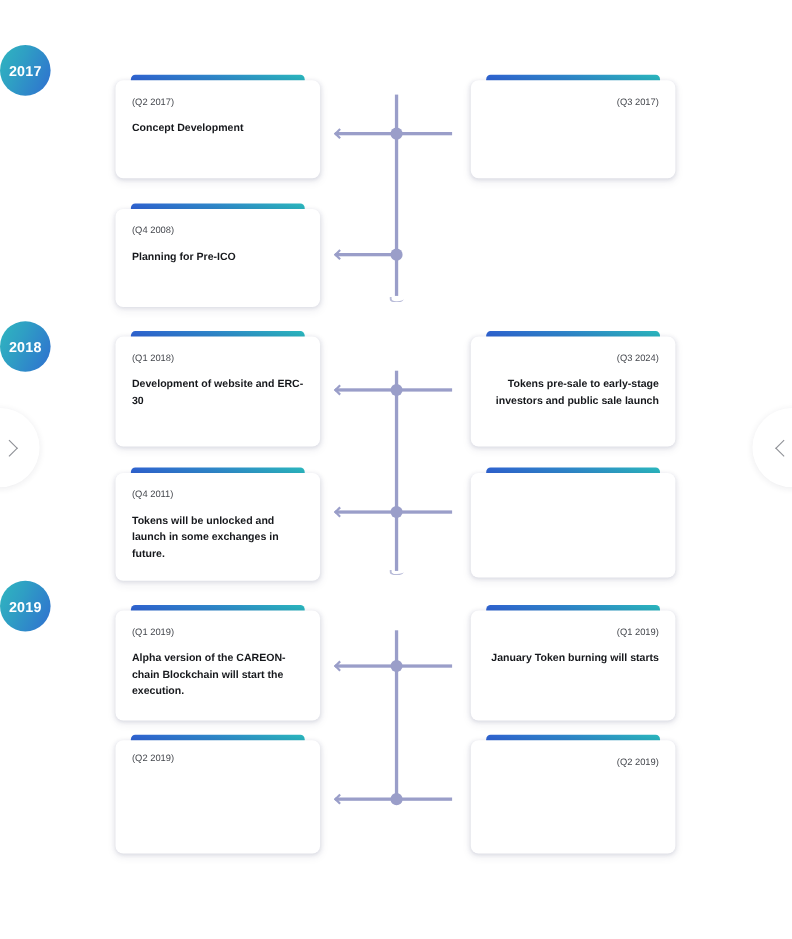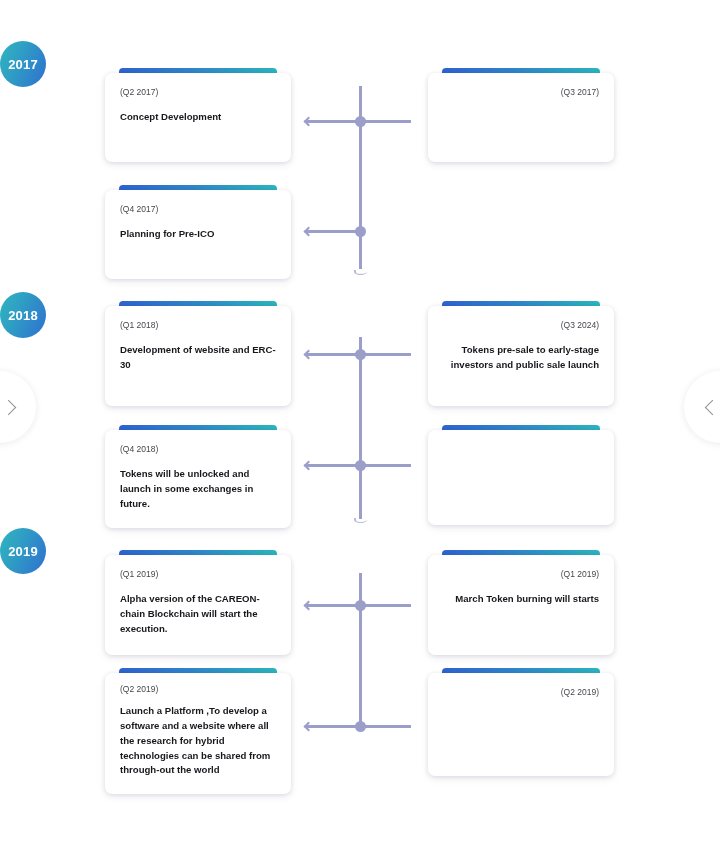--- a/index.html
+++ b/index.html
@@ -196,21 +196,21 @@
     </div>
   </div>
 
   <div class="connector" style="top:230px; left:305px; width:55px;"></div>
   <div class="arrow-head left" style="top:228px; left:305px;"></div>
   <div class="node-dot" style="top:226px; left:355px;"></div>
 
   <div class="card-wrap side-left" style="top:185px; left:105px;">
     <div class="card-topbar"></div>
     <div class="card" style="min-height:89px;">
-      <div class="card-quarter">(Q4 2017)</div>
+      <div class="card-quarter">(Q4 2008)</div>
       <div class="card-text">Planning for Pre-ICO</div>
     </div>
   </div>
 
   <div class="connector" style="top:353px; left:305px; width:55px;"></div>
   <div class="connector" style="top:353px; left:360px; width:51px;"></div>
   <div class="arrow-head left" style="top:351px; left:305px;"></div>
   <div class="node-dot" style="top:349px; left:355px;"></div>
 
   <div class="card-wrap side-left" style="top:301px; left:105px;">
@@ -230,21 +230,21 @@
   </div>
 
   <div class="connector" style="top:464px; left:305px; width:55px;"></div>
   <div class="connector" style="top:464px; left:360px; width:51px;"></div>
   <div class="arrow-head left" style="top:462px; left:305px;"></div>
   <div class="node-dot" style="top:460px; left:355px;"></div>
 
   <div class="card-wrap side-left" style="top:425px; left:105px;">
     <div class="card-topbar"></div>
     <div class="card" style="min-height:95px;">
-      <div class="card-quarter">(Q4 2018)</div>
+      <div class="card-quarter">(Q4 2011)</div>
       <div class="card-text">Tokens will be unlocked and launch in some exchanges in future.</div>
     </div>
   </div>
 
   <div class="card-wrap side-right" style="top:425px; left:428px;">
     <div class="card-topbar"></div>
     <div class="card" style="min-height:95px;">
       <div class="card-quarter"></div>
       <div class="card-text"></div>
     </div>
@@ -260,34 +260,33 @@
     <div class="card" style="min-height:100px;">
       <div class="card-quarter">(Q1 2019)</div>
       <div class="card-text">Alpha version of the CAREON-chain Blockchain will start the execution.</div>
     </div>
   </div>
 
   <div class="card-wrap side-right" style="top:550px; left:428px;">
     <div class="card-topbar"></div>
     <div class="card" style="min-height:100px;">
       <div class="card-quarter">(Q1 2019)</div>
-      <div class="card-text">March Token burning will starts</div>
+      <div class="card-text">January Token burning will starts</div>
     </div>
   </div>
 
   <div class="connector" style="top:725px; left:305px; width:55px;"></div>
   <div class="connector" style="top:725px; left:360px; width:51px;"></div>
   <div class="arrow-head left" style="top:723px; left:305px;"></div>
   <div class="node-dot" style="top:721px; left:355px;"></div>
 
   <div class="card-wrap side-left" style="top:668px; left:105px;">
     <div class="card-topbar"></div>
     <div class="card" style="min-height:103px; padding-top:11px;">
       <div class="card-quarter" style="margin-bottom:9px;">(Q2 2019)</div>
-      <div class="card-text">Launch a Platform ,To develop a software and a website where all the research for hybrid technologies can be shared from through-out the world</div>
     </div>
   </div>
 
   <div class="card-wrap side-right" style="top:668px; left:428px;">
     <div class="card-topbar"></div>
     <div class="card" style="min-height:103px;">
       <div class="card-quarter">(Q2 2019)</div>
     </div>
   </div>
 

